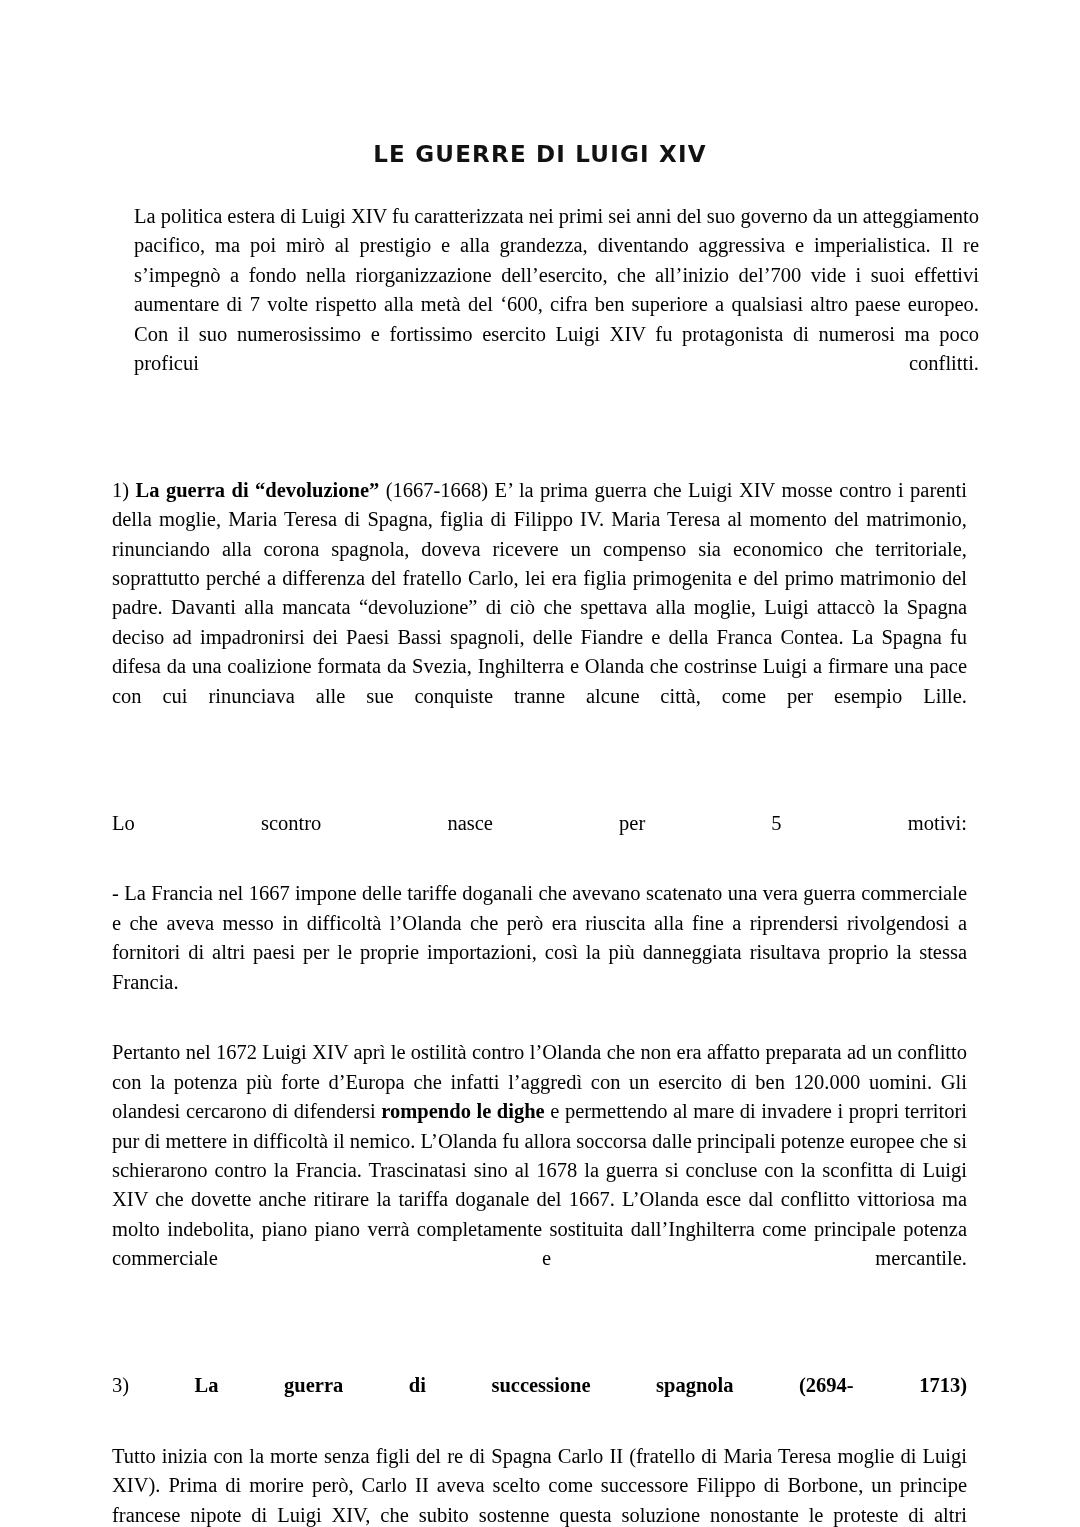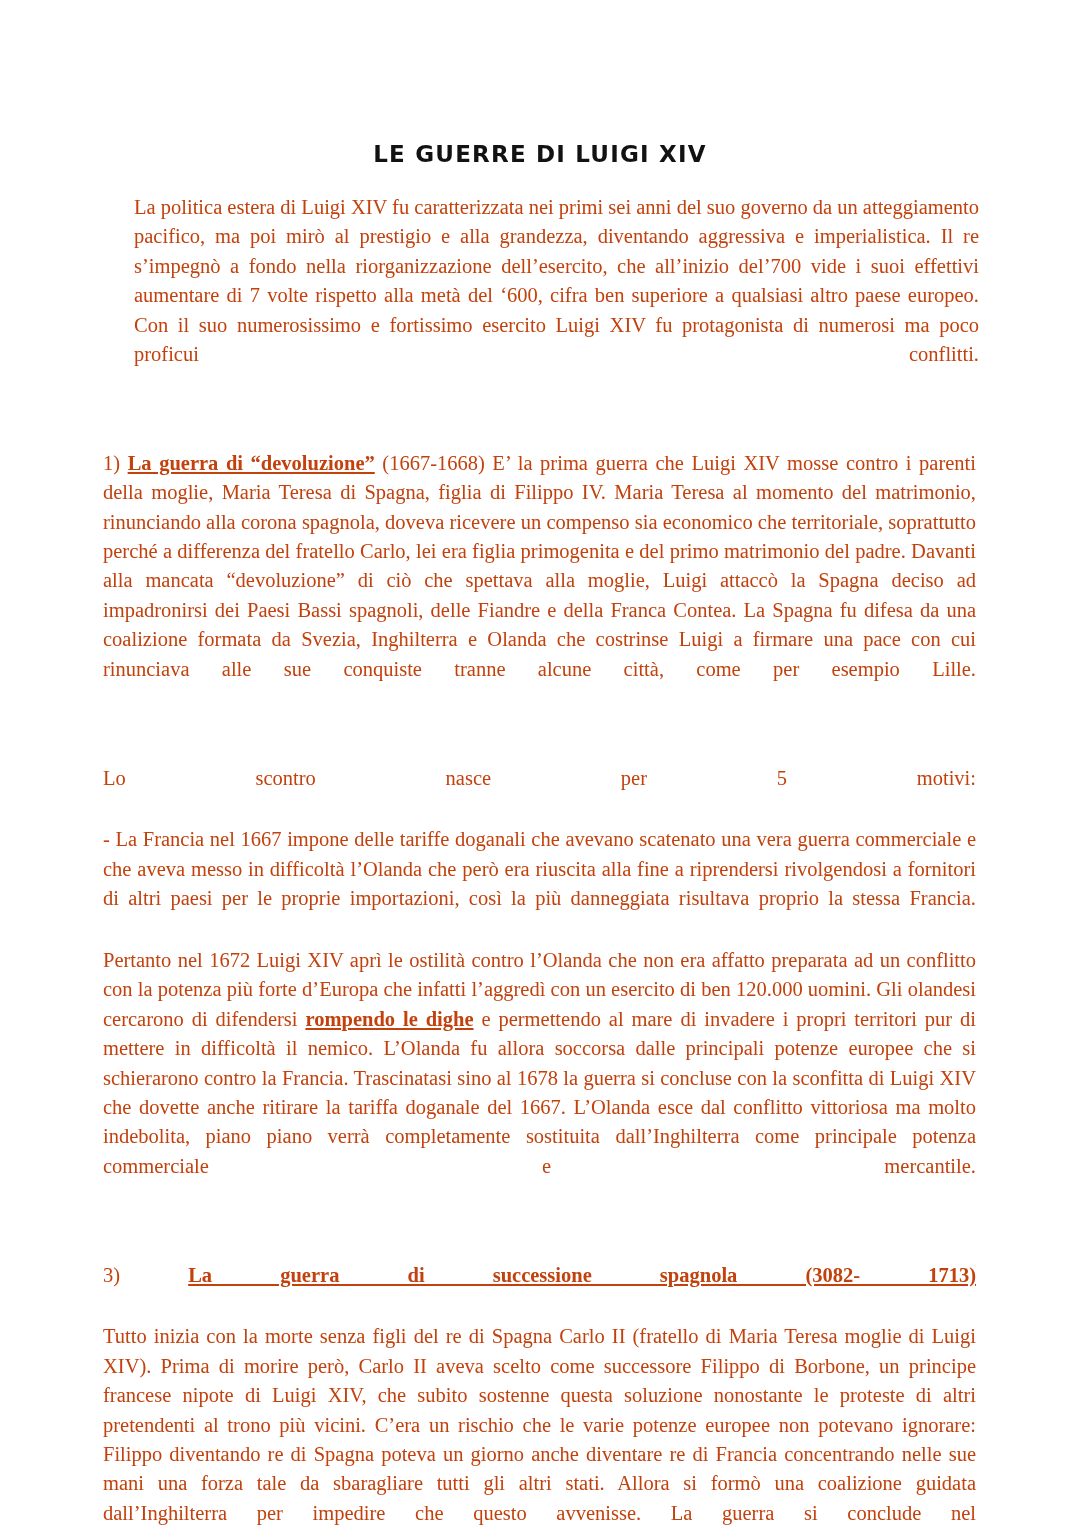--- a/index.html
+++ b/index.html
@@ -41,37 +41,37 @@
   }
 
   .body-block {
     position: absolute;
     left: 100px;
     width: 879px;
     top: 190px;
   }
 
   p {
-    margin: 3px;
+    margin: 12px;
     text-align: justify;
     text-justify: inter-word;
     font-size: 20.5px;
     line-height: 29.4px;
-    color: #c2410c;
+    color: #000000;
   }
 
   
   .intro {
     margin-left: 34px;
     width: 845px;
     text-align: justify;
   }
   .gap-lg { height: 44px; }
 
-  b, strong { font-weight: 700; text-decoration: underline; }
+  b, strong { font-weight: 700; }
 
   
   p::after {
     content: "";
     display: inline-block;
     width: 100%;
   }
 </style>
 </head>
 <body>
@@ -93,18 +93,18 @@
 
     <p>Lo scontro nasce per 5 motivi:</p>
 
 
     <p>- La Francia nel 1667 impone delle tariffe doganali che avevano scatenato una vera guerra commerciale e che aveva messo in difficoltà l’Olanda che però era riuscita alla fine a riprendersi rivolgendosi a fornitori di altri paesi per le proprie importazioni, così la più danneggiata risultava proprio la stessa Francia.</p>
 
     <p><span>Pertanto nel 1672 Luigi XIV aprì le ostilità contro l’Olanda che non era affatto preparata ad un conflitto con la potenza più forte d’Europa che infatti l’aggredì con un esercito di ben 120.000 uomini. Gli olandesi cercarono di difendersi </span><b>rompendo le dighe</b><span> e permettendo al mare di invadere i propri territori pur di mettere in difficoltà il nemico. L’Olanda fu allora soccorsa dalle principali potenze europee che si schierarono contro la Francia. Trascinatasi sino al 1678 la guerra si concluse con la sconfitta di Luigi XIV che dovette anche ritirare la tariffa doganale del 1667. L’Olanda esce dal conflitto vittoriosa ma molto indebolita, piano piano verrà completamente sostituita dall’Inghilterra come principale potenza commerciale e mercantile.</span></p>
 
     <div class="gap-lg"></div>
 
-    <p><span>3)</span> <b>La guerra di successione spagnola (3082- 1713)</b></p>
+    <p><span>3)</span> <b>La guerra di successione spagnola (2694- 1713)</b></p>
 
     <p><span>Tutto inizia con la morte senza figli del re di Spagna Carlo II (fratello di Maria Teresa moglie di Luigi XIV). Prima di morire però, Carlo II aveva scelto come successore Filippo di Borbone, un principe francese nipote di Luigi XIV, che subito sostenne questa soluzione nonostante le proteste di altri pretendenti al trono più vicini. C’era un rischio che le varie potenze europee non potevano ignorare: Filippo diventando re di Spagna poteva un giorno anche diventare re di Francia concentrando nelle sue mani una forza tale da sbaragliare tutti gli altri stati. Allora si formò una coalizione guidata dall’Inghilterra per impedire che questo avvenisse. La guerra si conclude nel </span></p>
 
   </div>
 </div>
 
 </body></html>

